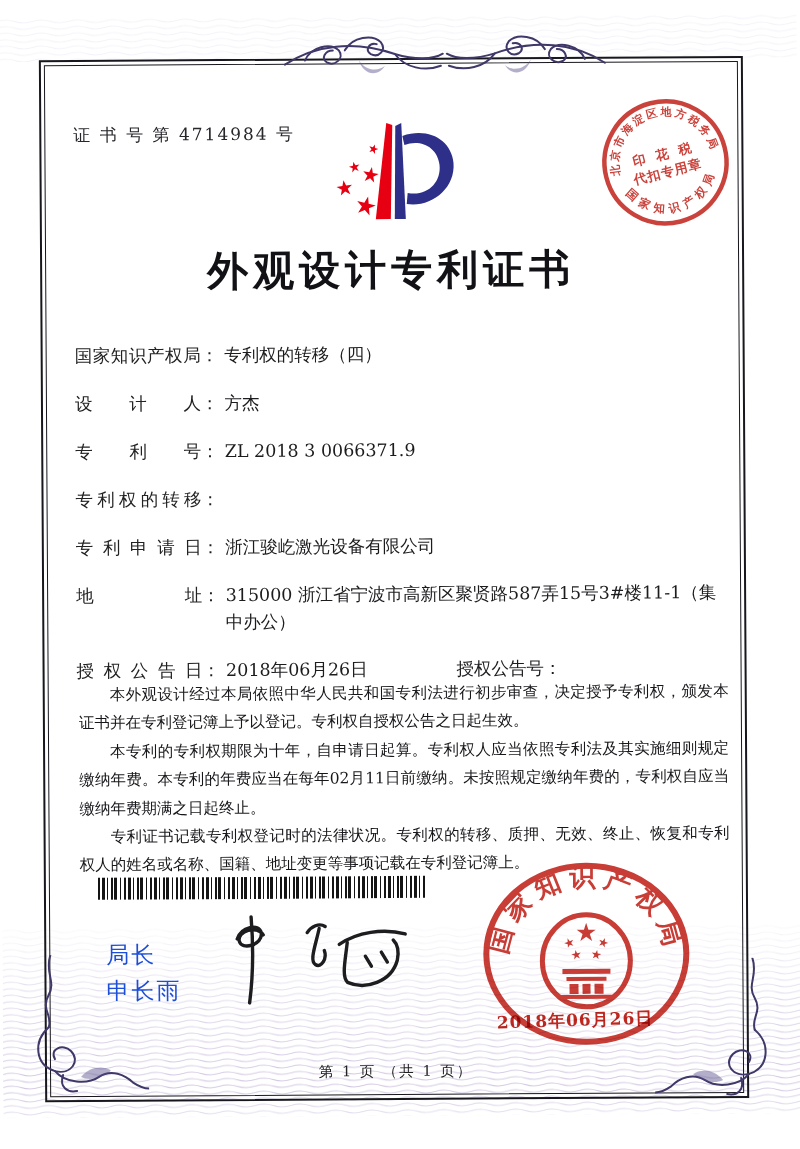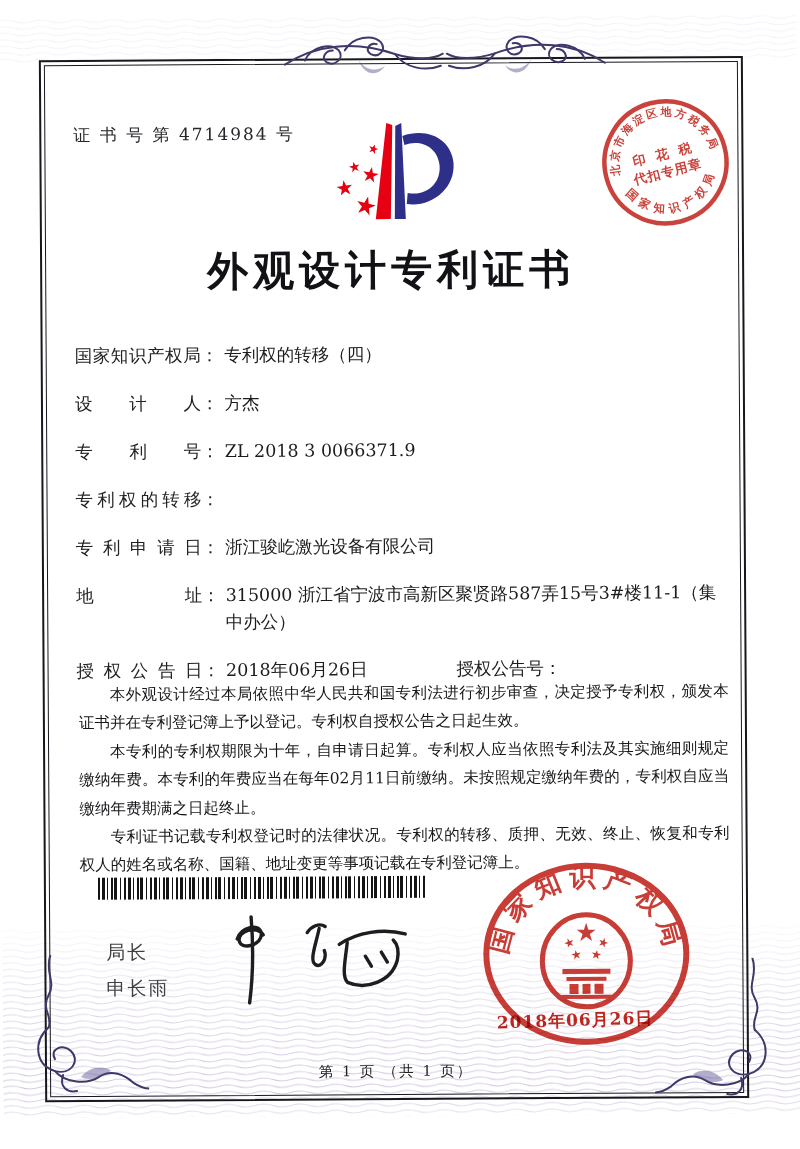--- a/index.html
+++ b/index.html
@@ -59,21 +59,21 @@
     position:absolute;left:96px;top:876px;width:328px;height:22px;
     background:repeating-linear-gradient(90deg,
       #141414 0 2px,transparent 2px 4px,
       #141414 4px 7px,transparent 7px 9px,
       #141414 9px 10px,transparent 10px 13px,
       #141414 13px 15px,transparent 15px 16px,
       #141414 16px 19px,transparent 19px 22px,
       #141414 22px 23px,transparent 23px 26px);
   }
 
-  .official{position:absolute;left:104px;font-size:19px;letter-spacing:2px;color:#404040;}
+  .official{position:absolute;left:104px;font-size:23px;letter-spacing:2px;color:#1d4ed8;}
   .official.role{top:938px;}
   .official.name{top:974px;}
 
   .signature{position:absolute;left:205px;top:898px;z-index:8;}
 
   .footer{
     position:absolute;left:47px;top:1062px;width:692px;text-align:center;
     font-size:14.5px;letter-spacing:2px;color:#222;z-index:5;
   }
 </style>

